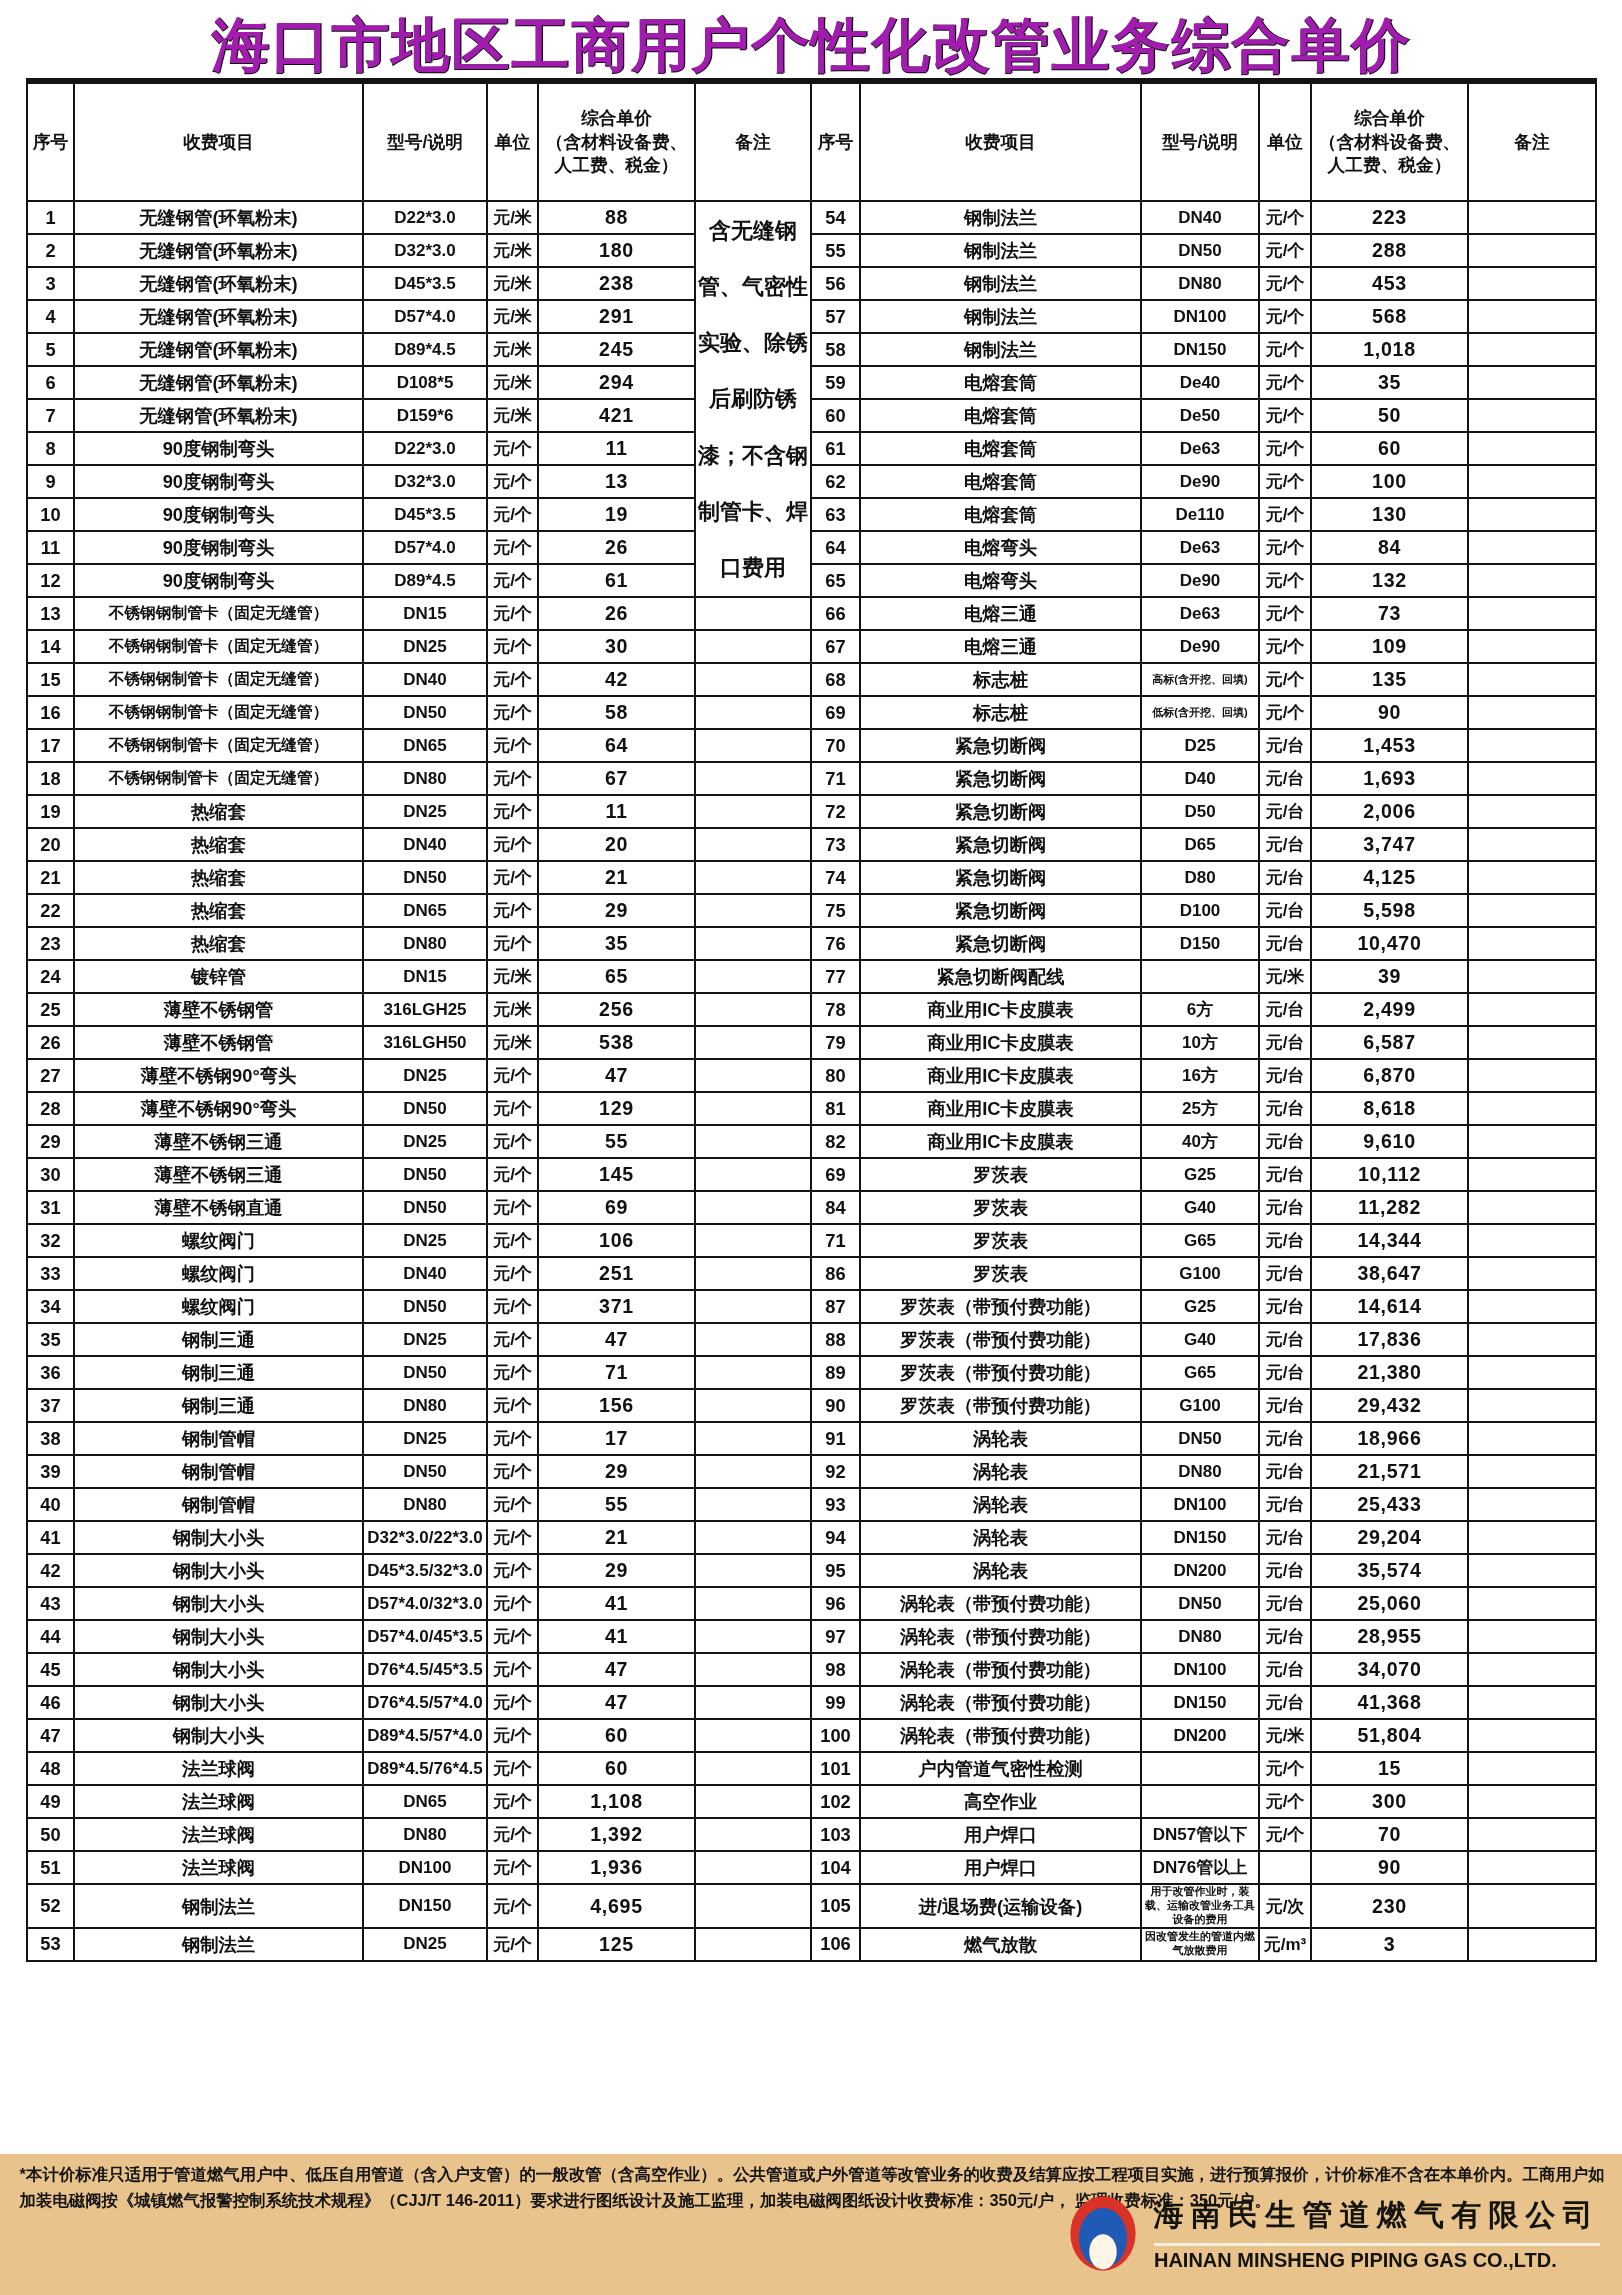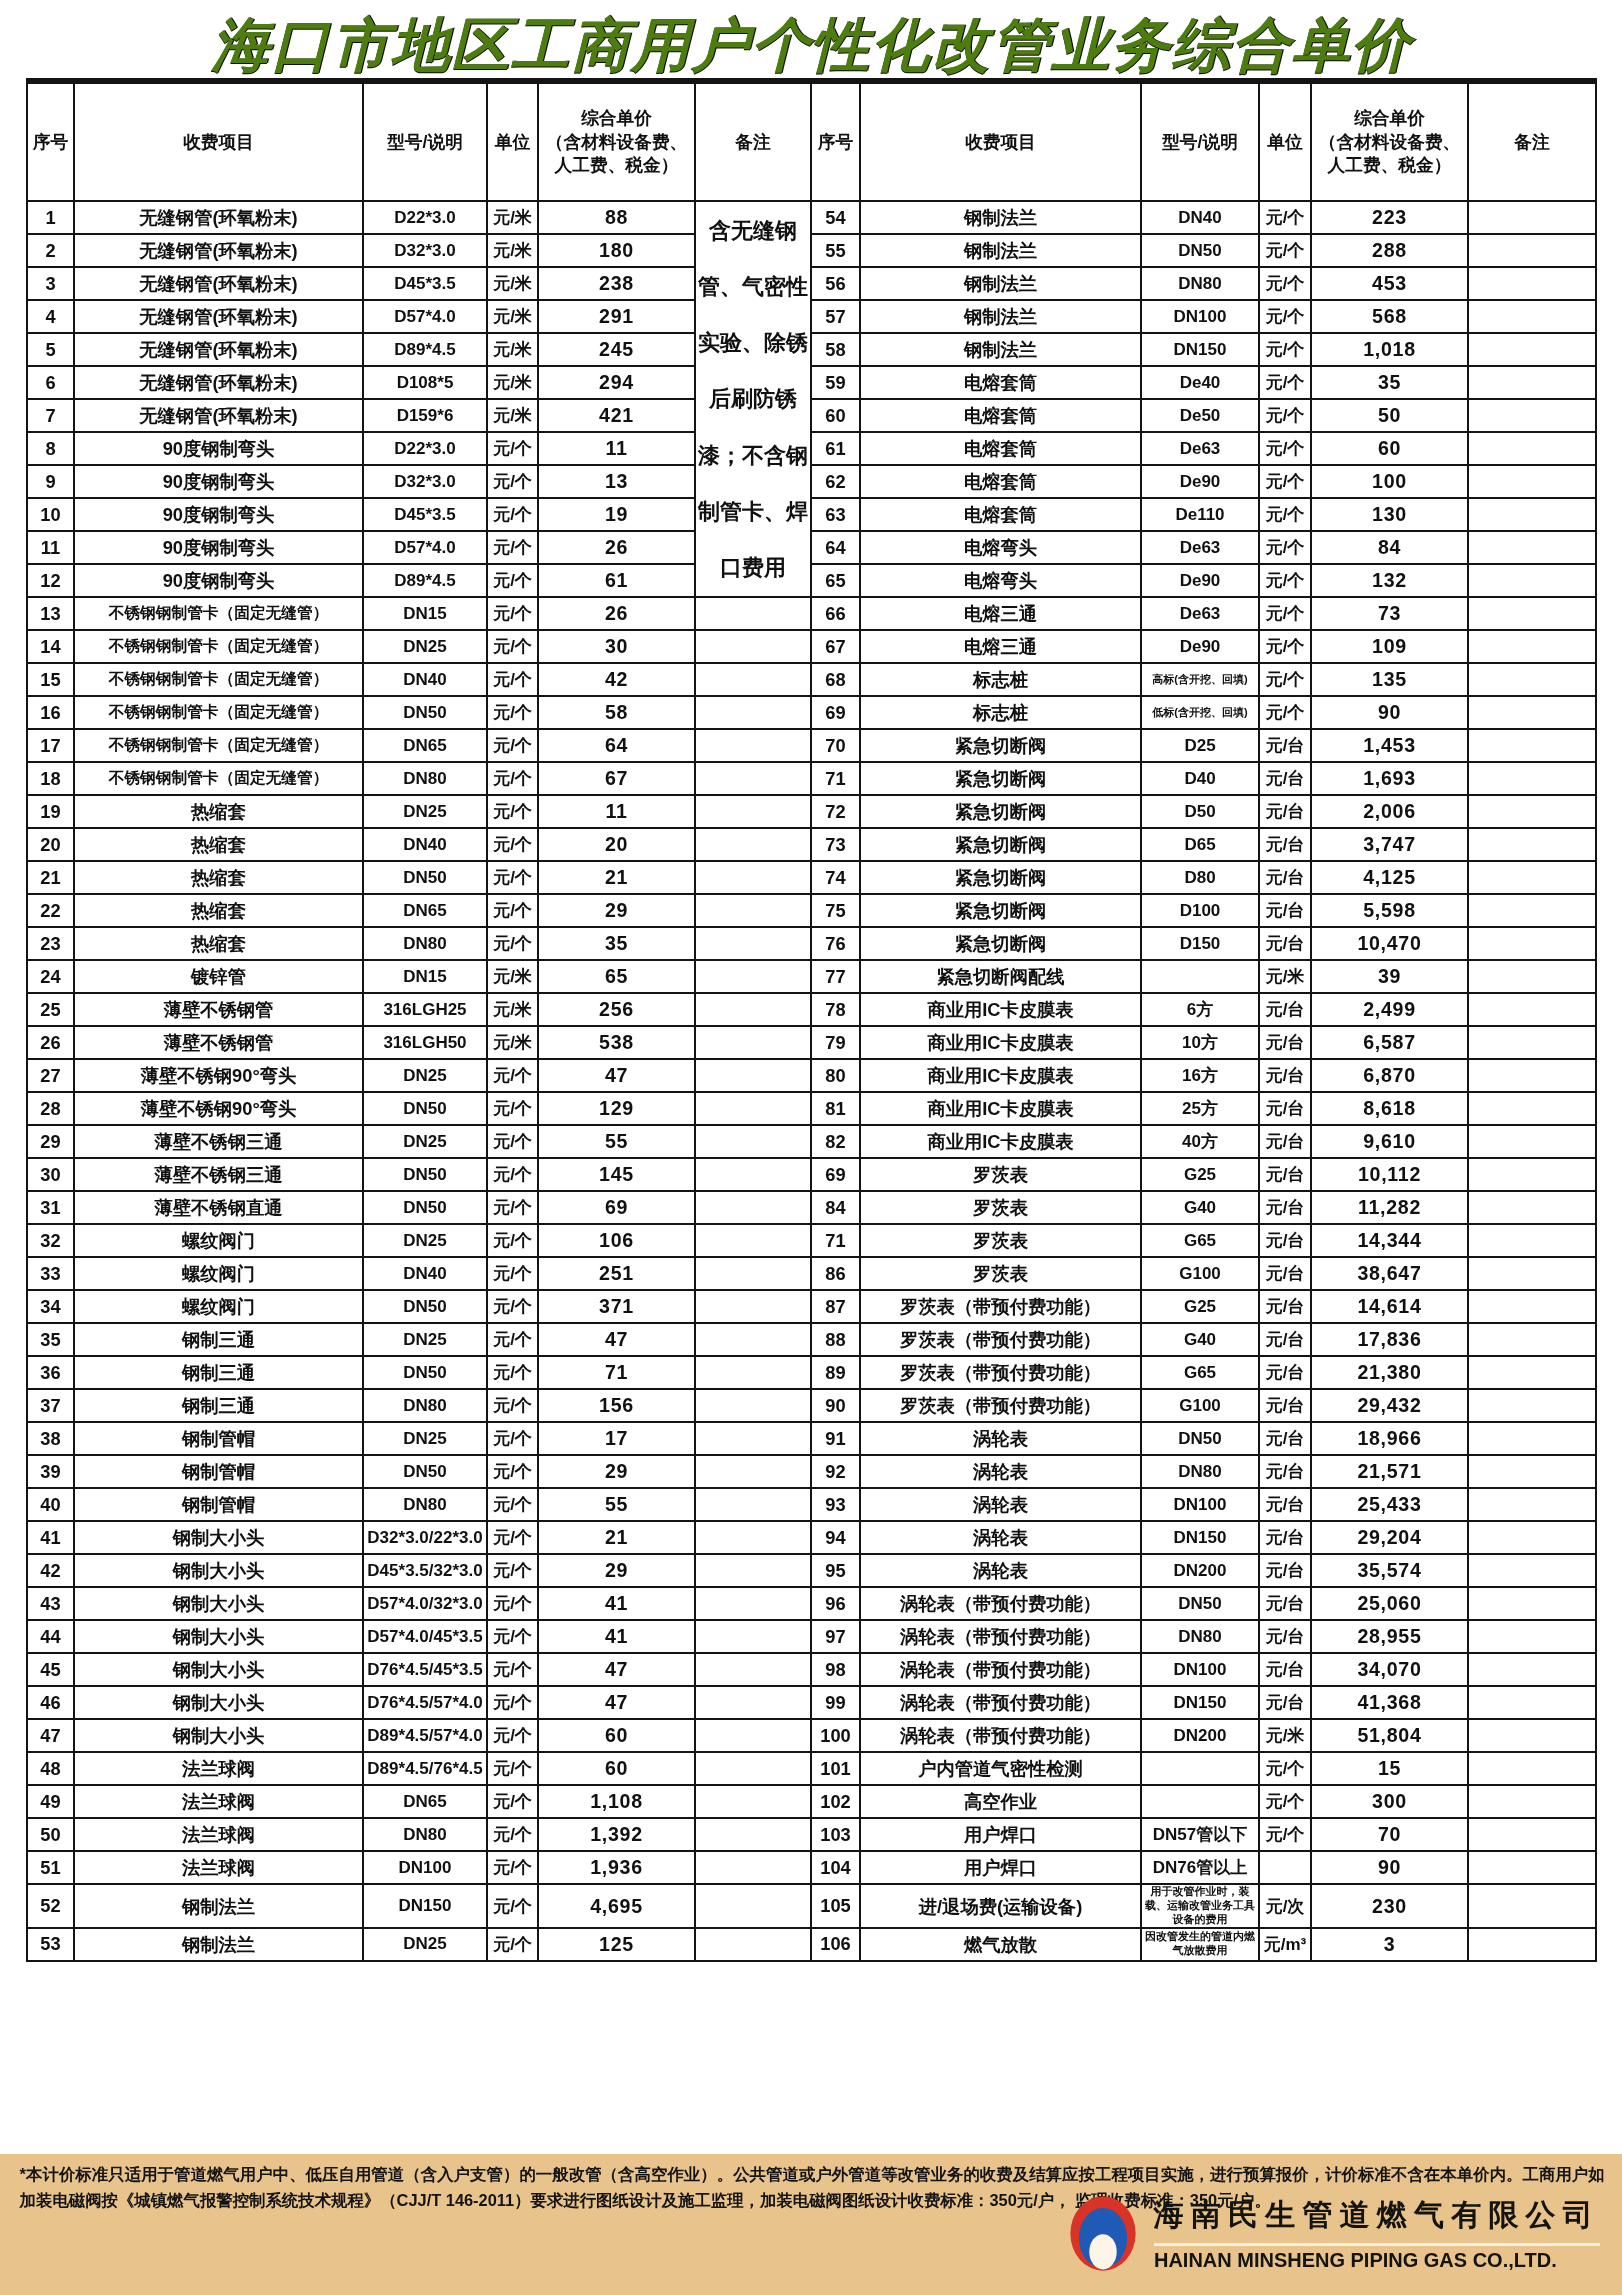--- a/index.html
+++ b/index.html
@@ -10,24 +10,23 @@
     font-family:"Liberation Sans","DejaVu Sans",sans-serif;
     color:#111;
     overflow:hidden;
   }
   .title{
     margin:11.8px 26px 0 26px;
     text-align:center;
     font-size:58px;
     font-weight:900;
     letter-spacing:2px;
-    color:#4d7c0f;
+    color:#a21caf;
     text-shadow:1.3px 0 0 #0d0d0d,0 0.7px 0 #0d0d0d;
     line-height:1.15;
-    font-style:italic;
   }
   .subtitle{
     margin:6.5px 26px 10.5px 26px;
     text-align:center;
     font-size:29.4px;
     font-weight:900;
     letter-spacing:1.3px;
     text-shadow:0.7px 0 0 #0d0d0d;
   }
   .table-wrap{margin:0 26px;}

